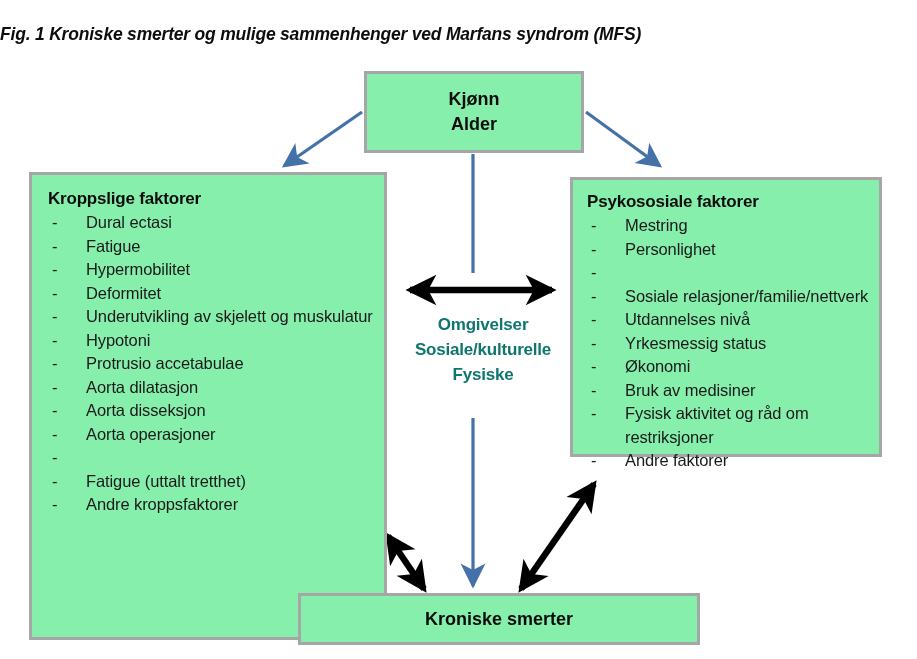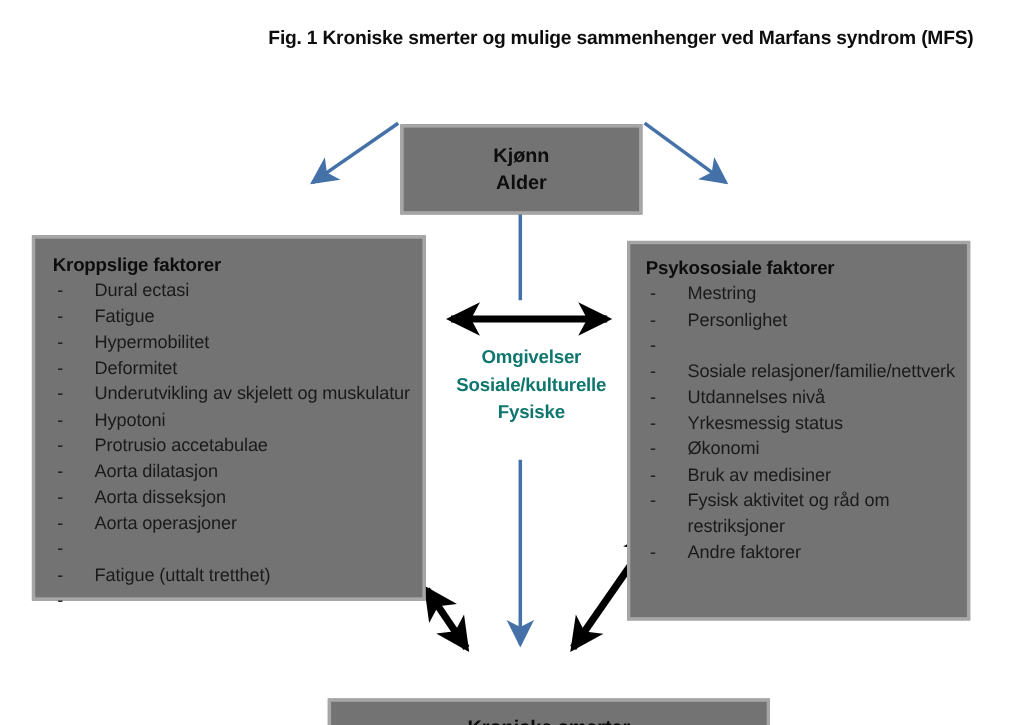--- a/index.html
+++ b/index.html
@@ -16,34 +16,34 @@
     font-family: "Liberation Sans", sans-serif;
     color: #111111;
   }
 
   
   #fig-title {
     position: absolute;
     left: 0;
     top: 24px;
     width: 885px;
-    text-align: right;
+    text-align: left;
     font-size: 17.5px;
     font-weight: bold;
     letter-spacing: -0.2px;
     color: #0d0d0d;
+    font-style: italic;
   }
 
   
   .box {
     position: absolute;
     box-sizing: border-box;
-    background: #737373;
+    background: #86efac;
     border: 3px solid #a6a6a6;
-    margin-top: 42px;
   }
 
   
   #box-demographics {
     left: 364px;
     top: 71px;
     width: 220px;
     height: 82px;
     display: flex;
     flex-direction: column;
@@ -55,30 +55,30 @@
     font-weight: bold;
     line-height: 25px;
     color: #0d0d0d;
   }
 
   
   #box-bodily {
     left: 29px;
     top: 172px;
     width: 358px;
-    height: 332px;
+    height: 468px;
     padding: 14px 10px 8px 16px;
   }
 
   
   #box-psychosocial {
     left: 570px;
     top: 177px;
     width: 312px;
-    height: 345px;
+    height: 280px;
     padding: 12px 8px 8px 14px;
   }
 
   
   #box-chronicpain {
     left: 298px;
     top: 593px;
     width: 402px;
     height: 52px;
     display: flex;
@@ -233,20 +233,21 @@
       </li>
       <li class="item-row">
         <span class="item-dash">-</span>
       </li>
       <li class="item-row">
         <span class="item-dash">-</span>
         <span class="item-text">Fatigue (uttalt tretthet)</span>
       </li>
       <li class="item-row">
         <span class="item-dash">-</span>
+        <span class="item-text">Andre kroppsfaktorer</span>
       </li>
     </ul>
   </div>
 
   <div class="box" id="box-psychosocial">
     <div class="box-heading">Psykososiale faktorer</div>
     <ul class="item-list">
       <li class="item-row">
         <span class="item-dash">-</span>
         <span class="item-text">Mestring</span>

